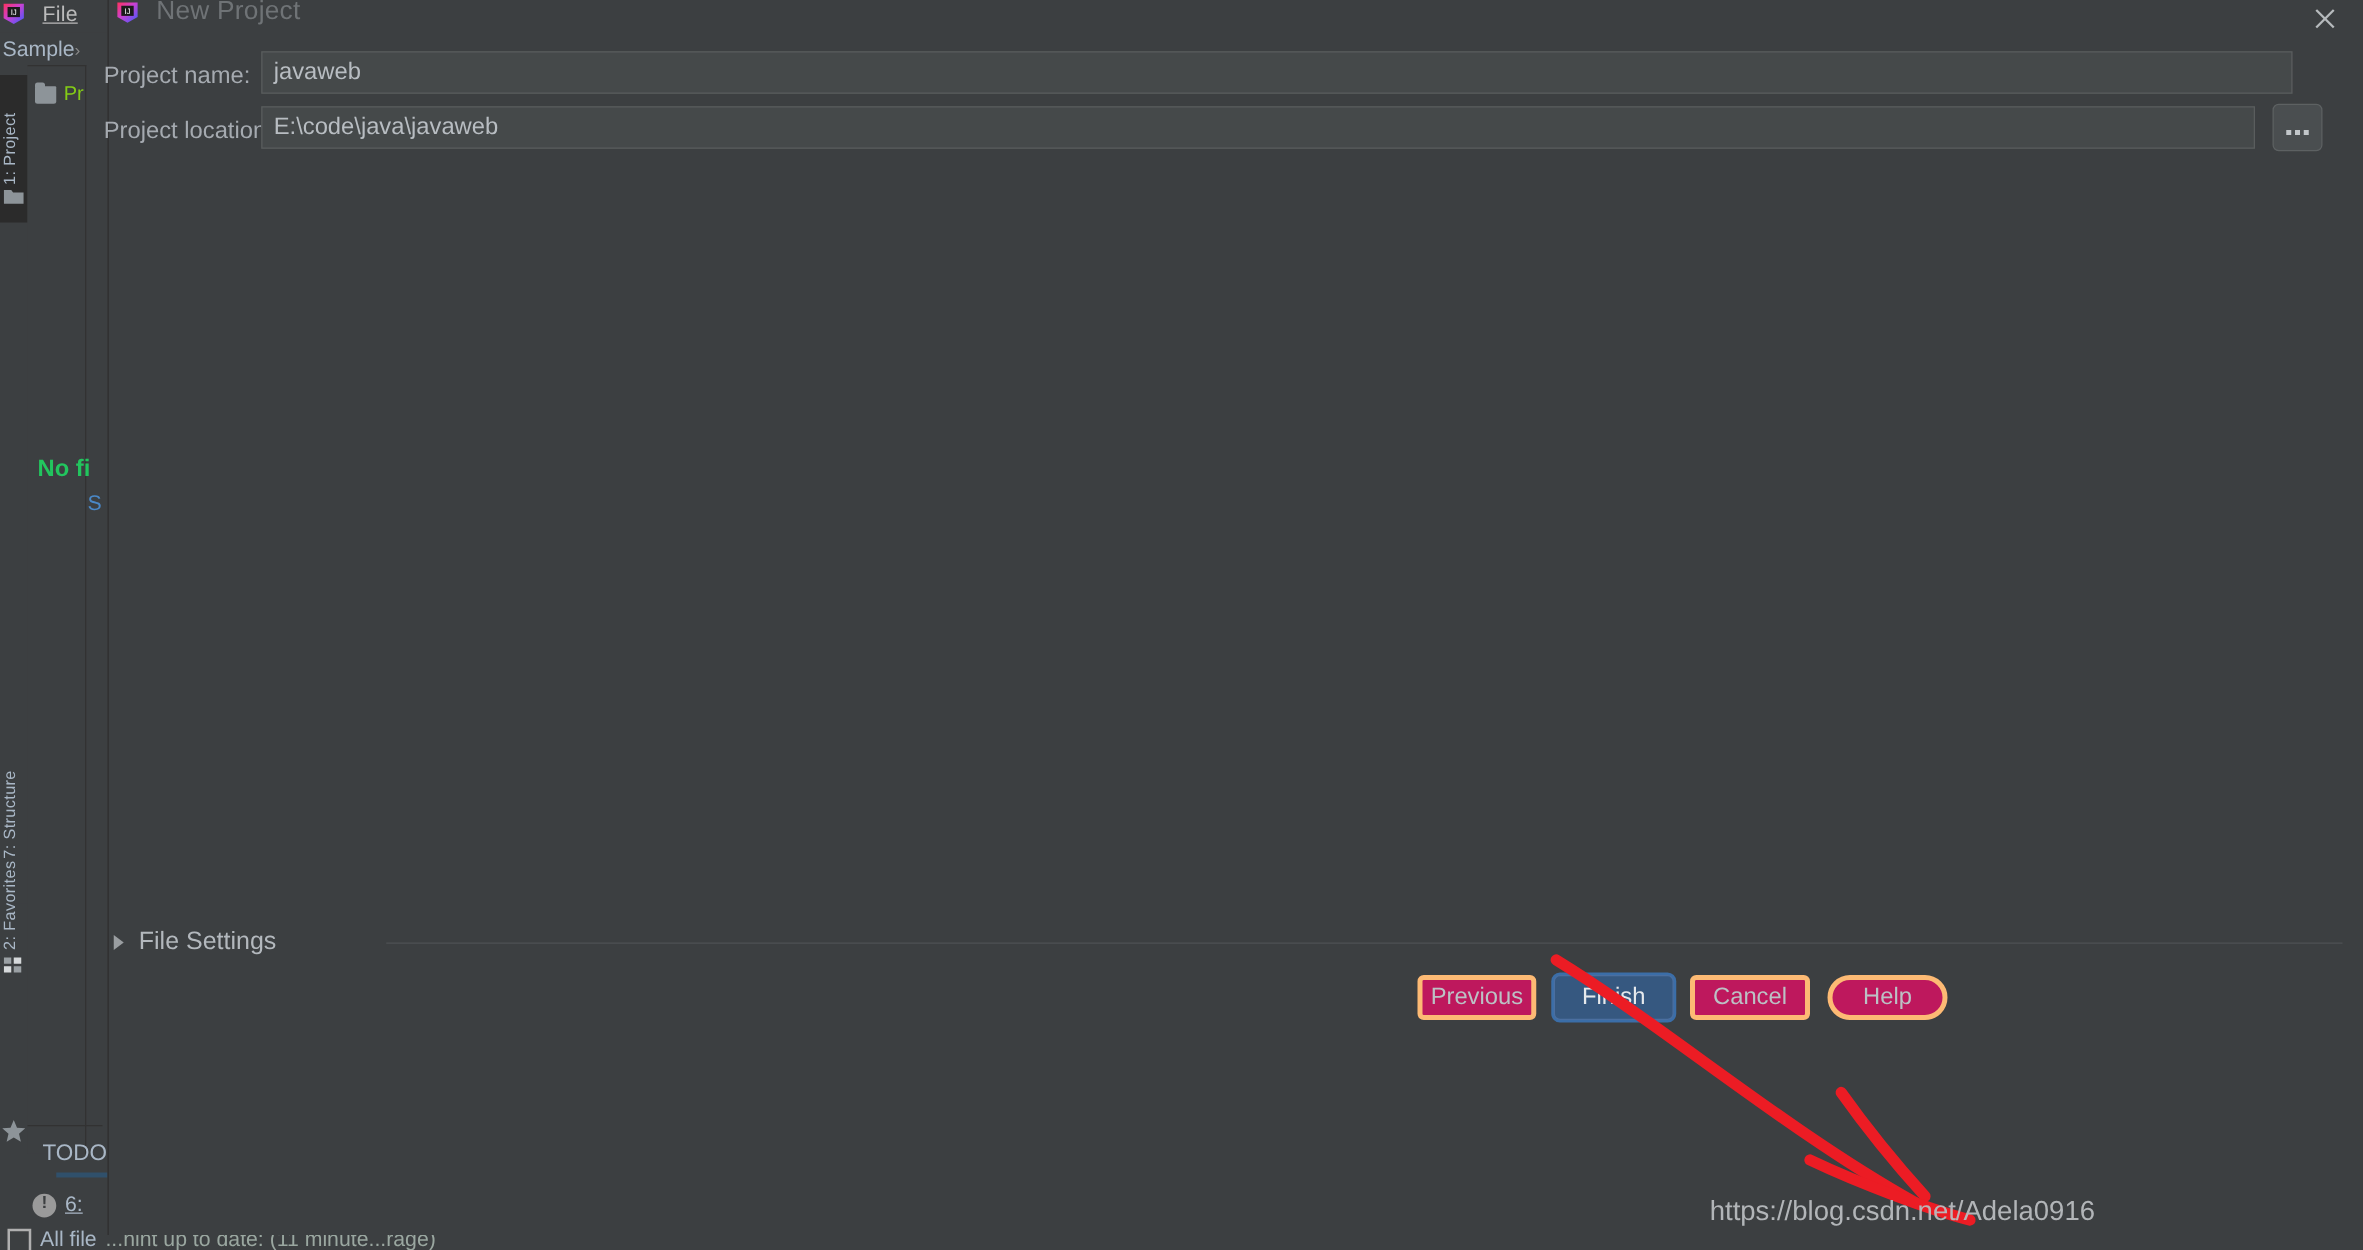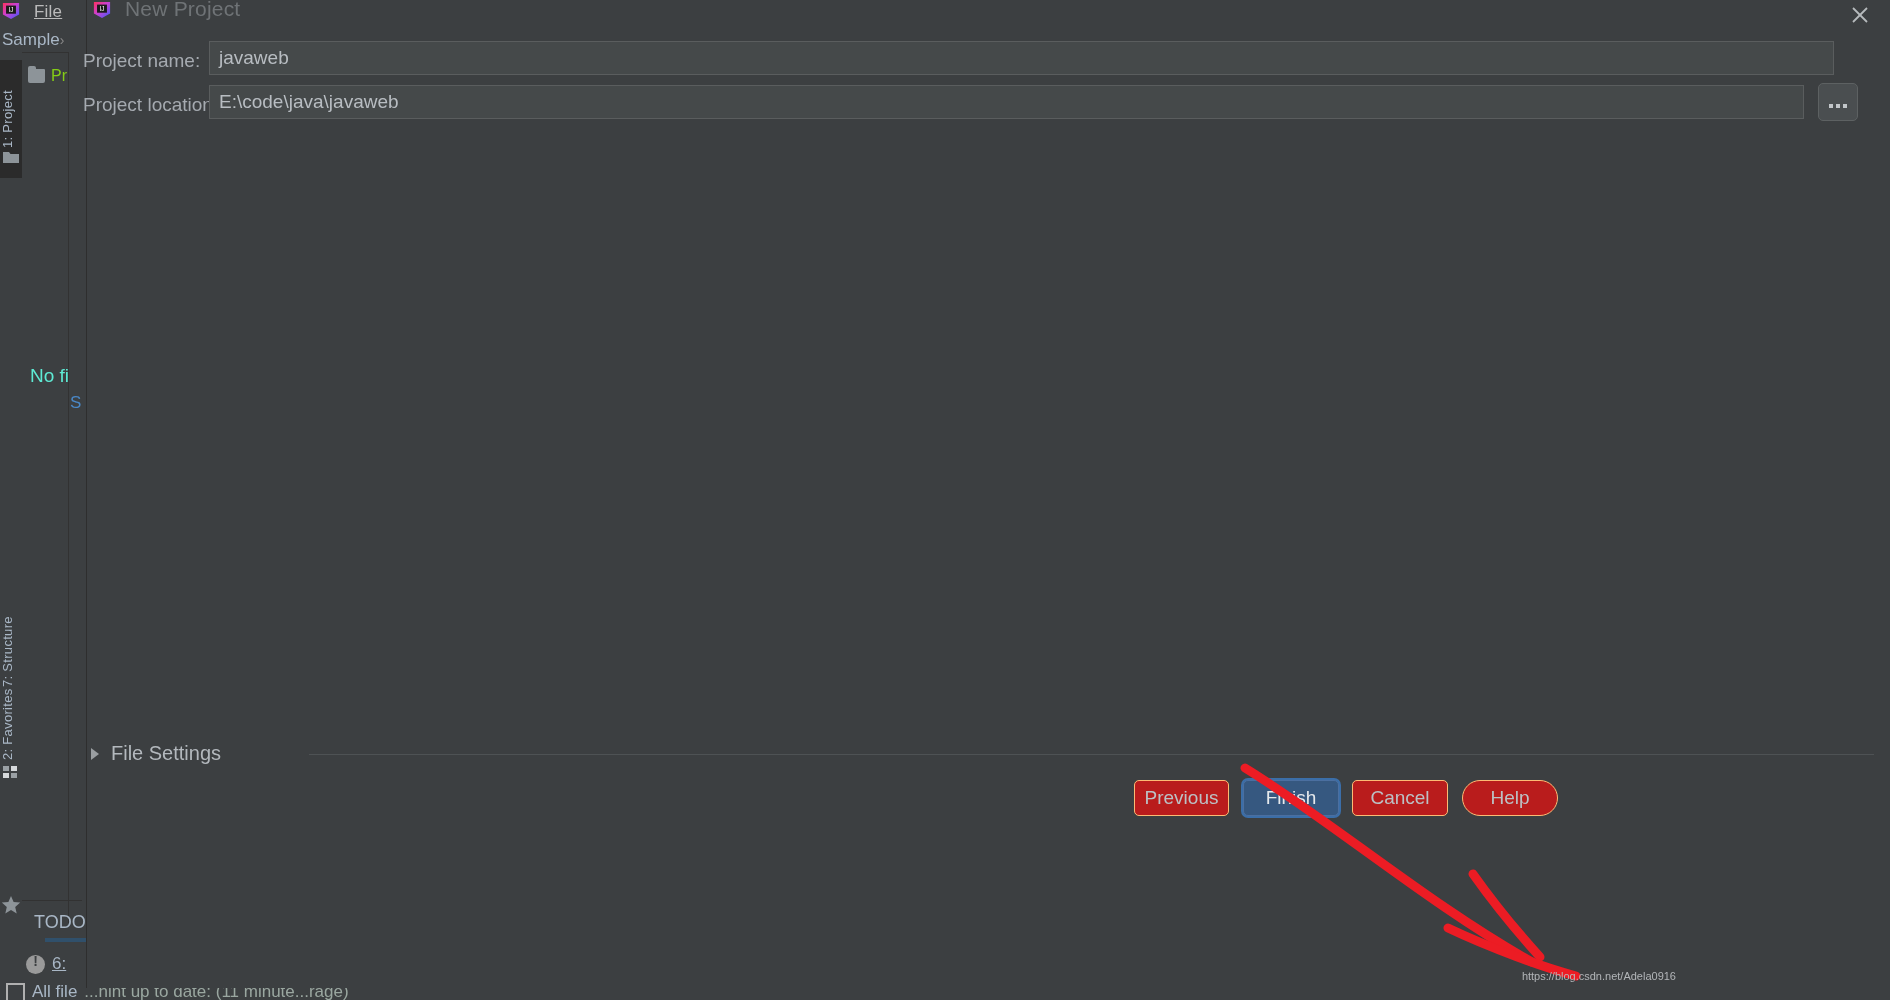--- a/index.html
+++ b/index.html
@@ -84,21 +84,21 @@
   }
   .folder-icon:before {
     content: ""; position: absolute; left: 0; top: -3px;
     width: 8px; height: 4px; background: #8d9499;
     border-radius: 2px 2px 0 0;
   }
 
   
   .nofiles {
     position: absolute; left: 30px; top: 365px;
-    font-size: 19px; color: #5eead4; white-space: nowrap;
+    font-size: 19px; color: #22c55e; white-space: nowrap; font-weight: bold;
   }
   .nofiles-link {
     position: absolute; left: 70px; top: 393px;
     font-size: 17px; color: #4a88c7; white-space: nowrap;
   }
 
   
   .todo-tab {
     position: absolute; left: 22px; top: 900px;
     width: 60px; height: 42px;
@@ -205,38 +205,38 @@
   }
   .ms-rule {
     position: absolute; left: 310px; top: 901px;
     width: 1480px; height: 1px; background: #4e5254;
   }
 
   
   .btn {
     position: absolute;
     height: 36px;
-    background: #b91c1c;
-    border: 1px solid #fdba74;
+    background: #be185d;
+    border: 4px solid #fdba74;
     border-radius: 5px;
     box-sizing: border-box;
     display: flex; align-items: center; justify-content: center;
     font-size: 19px; color: #bcc1c5;
     cursor: pointer;
   }
   .btn.primary {
     background: #365880;
     border: 1px solid #4b6fa0;
     color: #e6e9ec;
     box-shadow: 0 0 0 2px #3b6ea8;
   }
 
   .watermark {
     position: absolute; right: 2px; bottom: 18px;
-    font-size: 11px; color: #b9bcbf;
+    font-size: 22px; color: #b9bcbf;
     white-space: nowrap;
     opacity: .95;
   }
 
   
   #annotation {
     position: absolute; left: 0; top: 0;
     width: 1890px; height: 1000px;
     pointer-events: none;
   }

